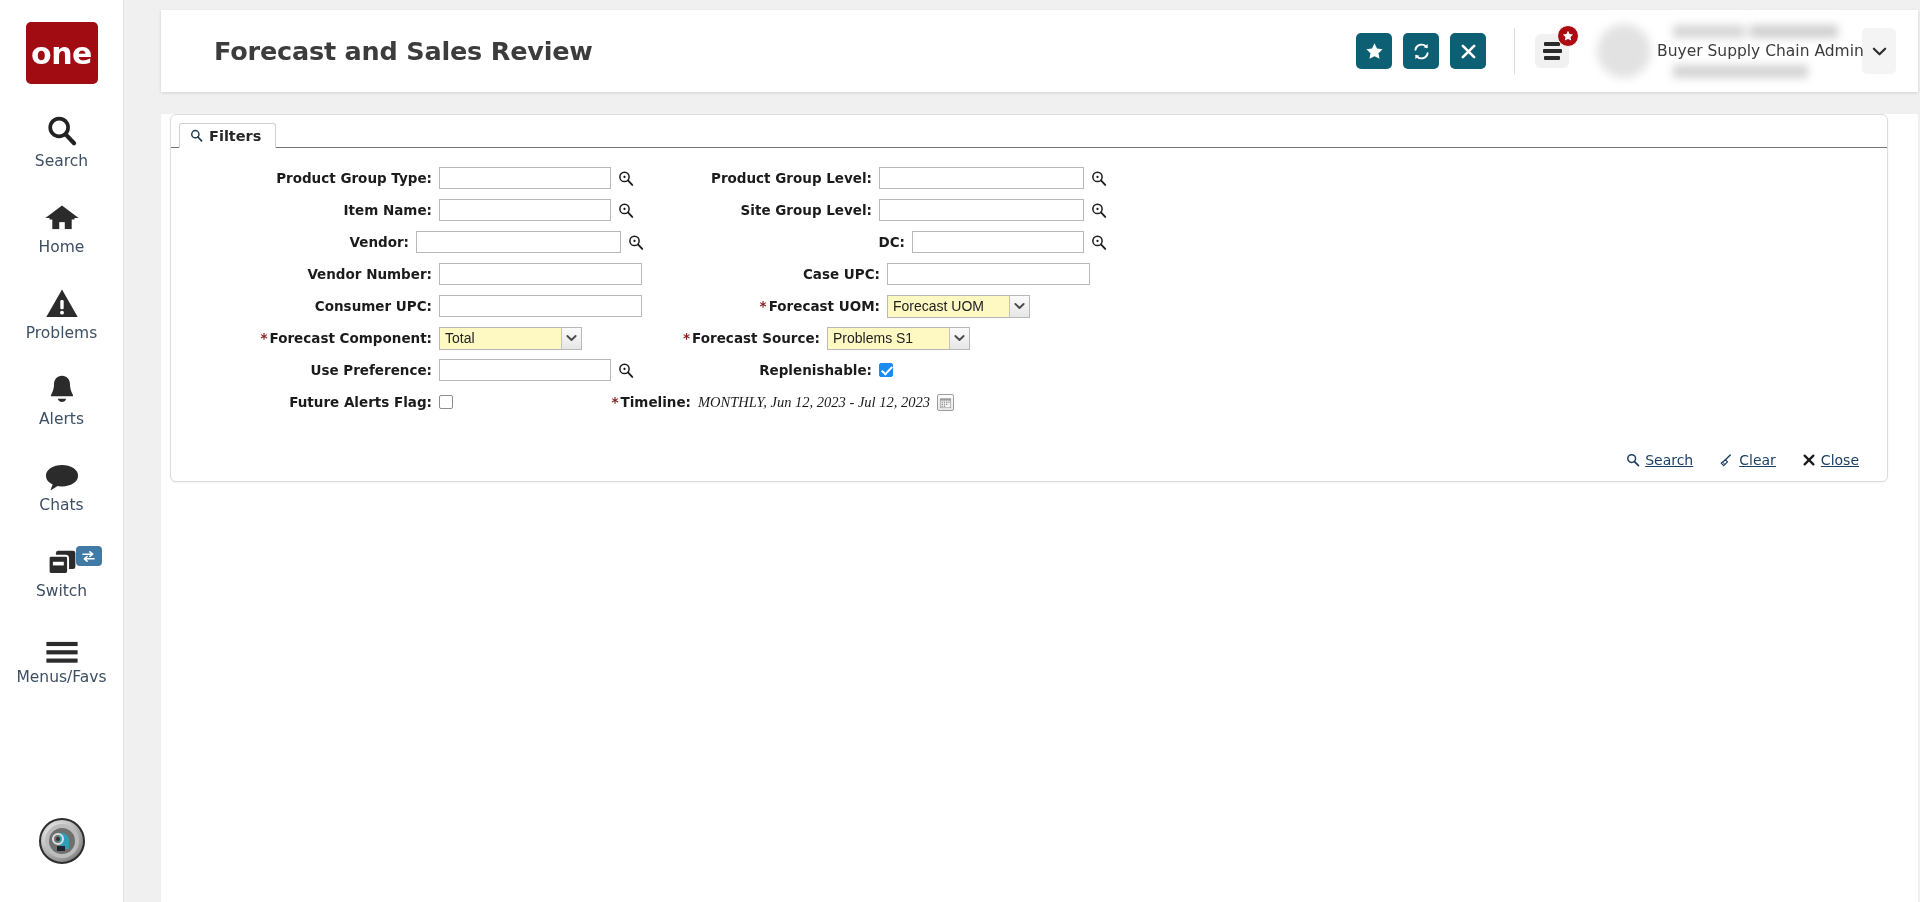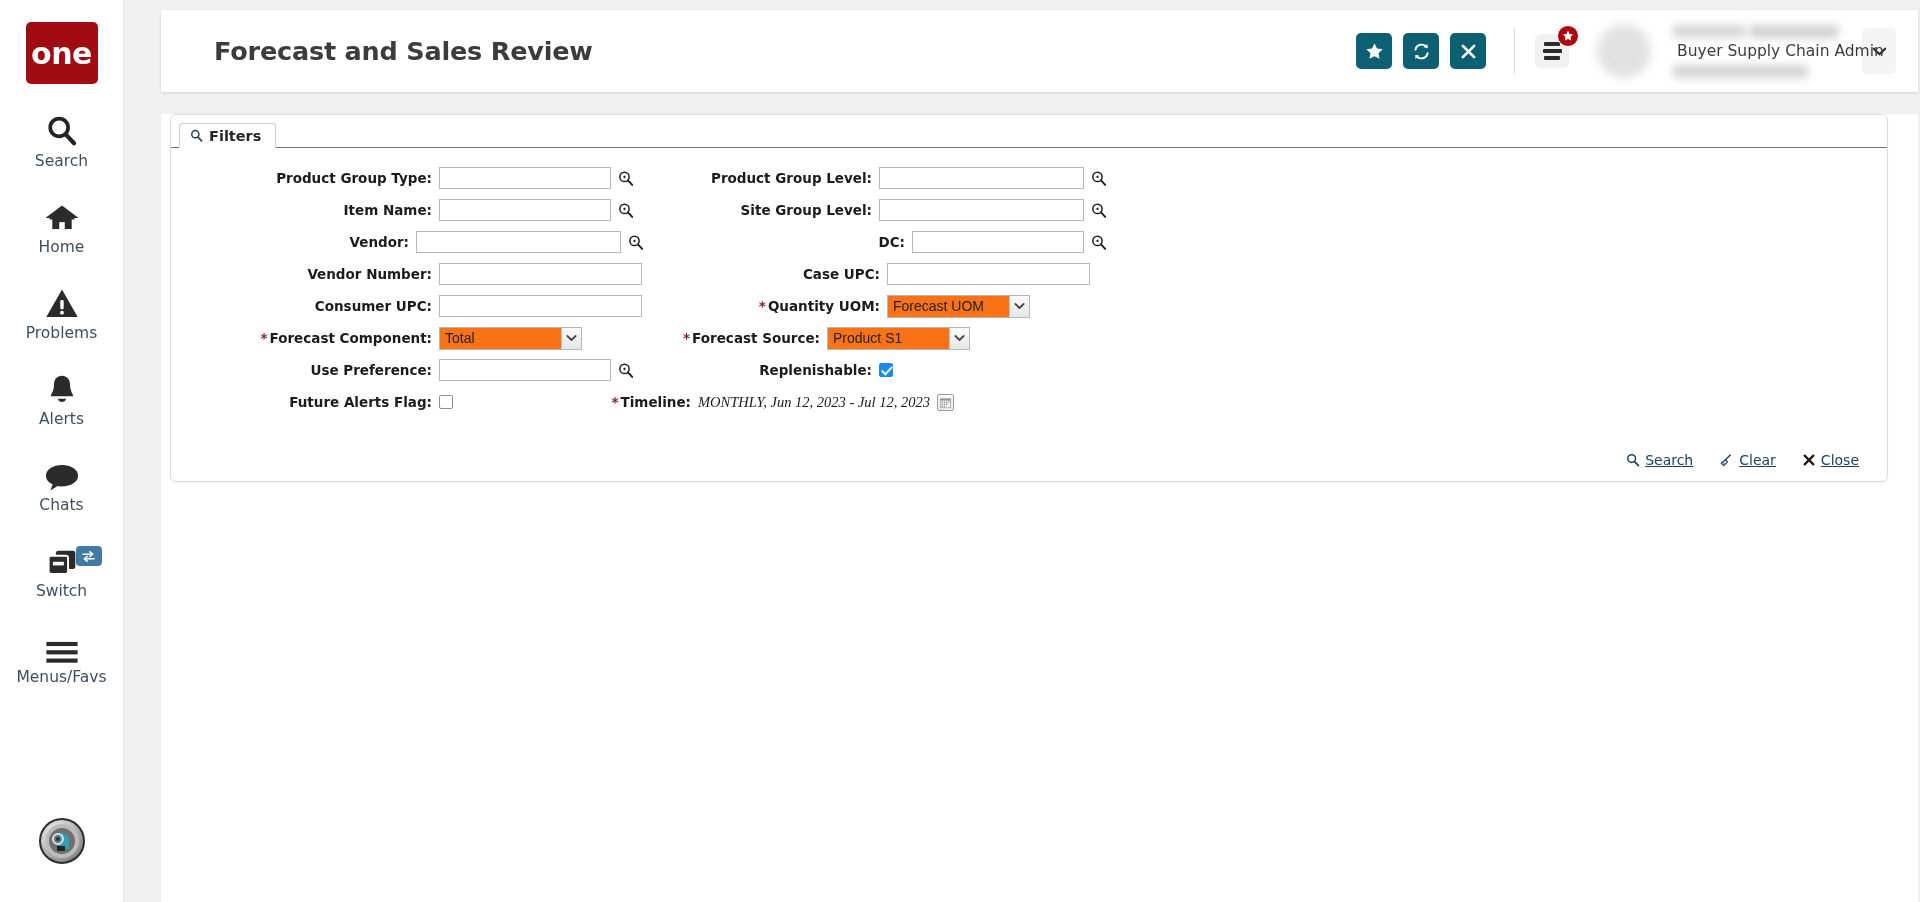--- a/index.html
+++ b/index.html
@@ -167,21 +167,21 @@
     filter: blur(4px);
   }
   .user-blur-bot {
     position: absolute; bottom: 5px; left: 32px;
     width: 135px; height: 13px;
     background: #d4d4d4;
     filter: blur(4px);
   }
   .user-role {
     position: absolute;
-    top: 50%; left: 36px;
+    top: 50%; left: 16px;
     transform: translateY(-50%);
     font-size: 15.5px;
     color: #3c3c3c;
     font-family: "DejaVu Sans", sans-serif;
     white-space: nowrap;
   }
   .user-caret {
     width: 34px; height: 46px;
     margin-left: 6px;
     margin-right: 22px;
@@ -282,21 +282,21 @@
     cursor: pointer;
     display: inline-flex;
     align-items: center; justify-content: center;
     color: #1f1f1f;
   }
 
   .tselect {
     height: 23px;
     width: 143px;
     border: 1px solid #b8b8b8;
-    background: #f97316;
+    background: #fef9c3;
     display: flex;
     align-items: center;
     cursor: pointer;
     position: relative;
   }
   .tselect .val {
     flex: 1;
     padding-left: 5px;
     font-size: 14px;
     color: #222;
@@ -637,21 +637,21 @@
               <input class="tinput w-xxl" value="" style="">
             </div>
           </div>
 
           <div class="frow">
             <div class="col col-a">
               <div class="lbl-cell"><span>Consumer UPC:</span></div>
               <input class="tinput w-xxl" value="" style="">
             </div>
             <div class="col col-b">
-              <div class="lbl-cell"><span class="req">*</span><span>Quantity UOM:</span></div>
+              <div class="lbl-cell"><span class="req">*</span><span>Forecast UOM:</span></div>
               <div class="tselect">
                 <div class="val">Forecast UOM</div>
                 <div class="arrow">
                   <svg width="11" height="8" viewBox="0 0 12 8">
                       <path d="M1.5 1.8 L6 6.2 L10.5 1.8" stroke="#4a4a4a" stroke-width="2" fill="none" stroke-linecap="round" stroke-linejoin="round"></path>
                     </svg>
                 </div>
               </div>
             </div>
           </div>
@@ -664,21 +664,21 @@
                 <div class="arrow">
                   <svg width="11" height="8" viewBox="0 0 12 8">
                       <path d="M1.5 1.8 L6 6.2 L10.5 1.8" stroke="#4a4a4a" stroke-width="2" fill="none" stroke-linecap="round" stroke-linejoin="round"></path>
                     </svg>
                 </div>
               </div>
             </div>
             <div class="col col-b">
               <div class="lbl-cell"><span class="req">*</span><span>Forecast Source:</span></div>
               <div class="tselect">
-                <div class="val">Product S1</div>
+                <div class="val">Problems S1</div>
                 <div class="arrow">
                   <svg width="11" height="8" viewBox="0 0 12 8">
                       <path d="M1.5 1.8 L6 6.2 L10.5 1.8" stroke="#4a4a4a" stroke-width="2" fill="none" stroke-linecap="round" stroke-linejoin="round"></path>
                     </svg>
                 </div>
               </div>
             </div>
           </div>
 
           <div class="frow">

